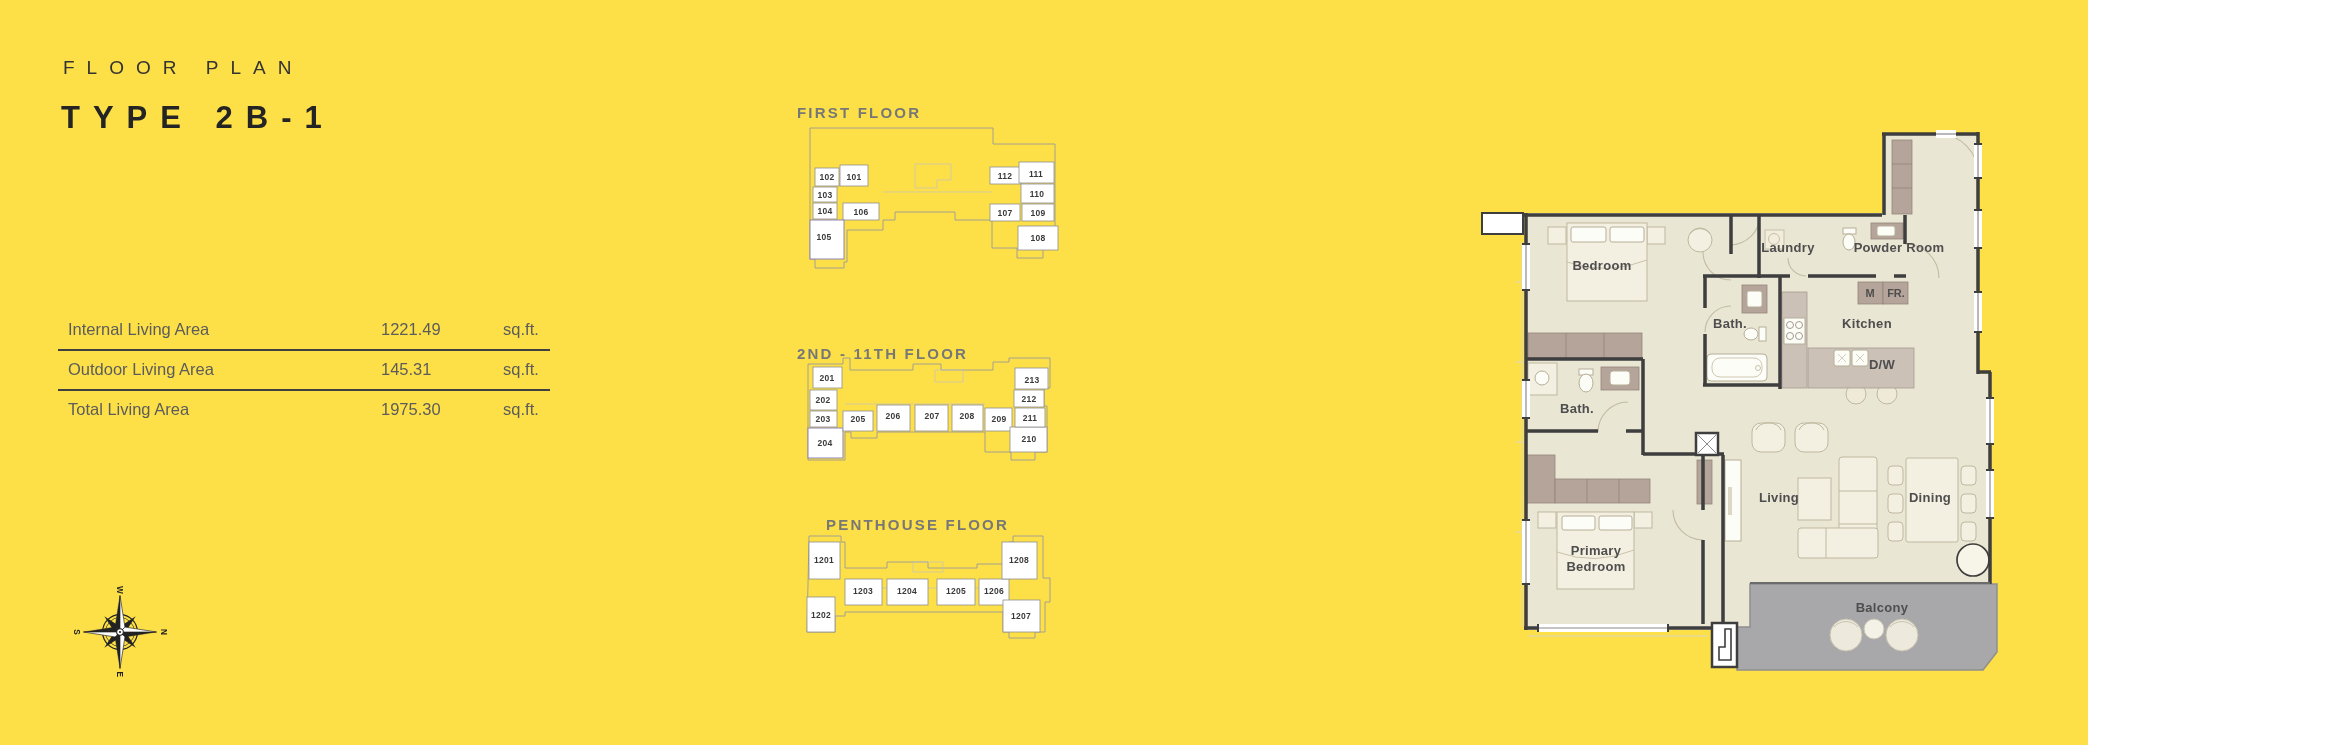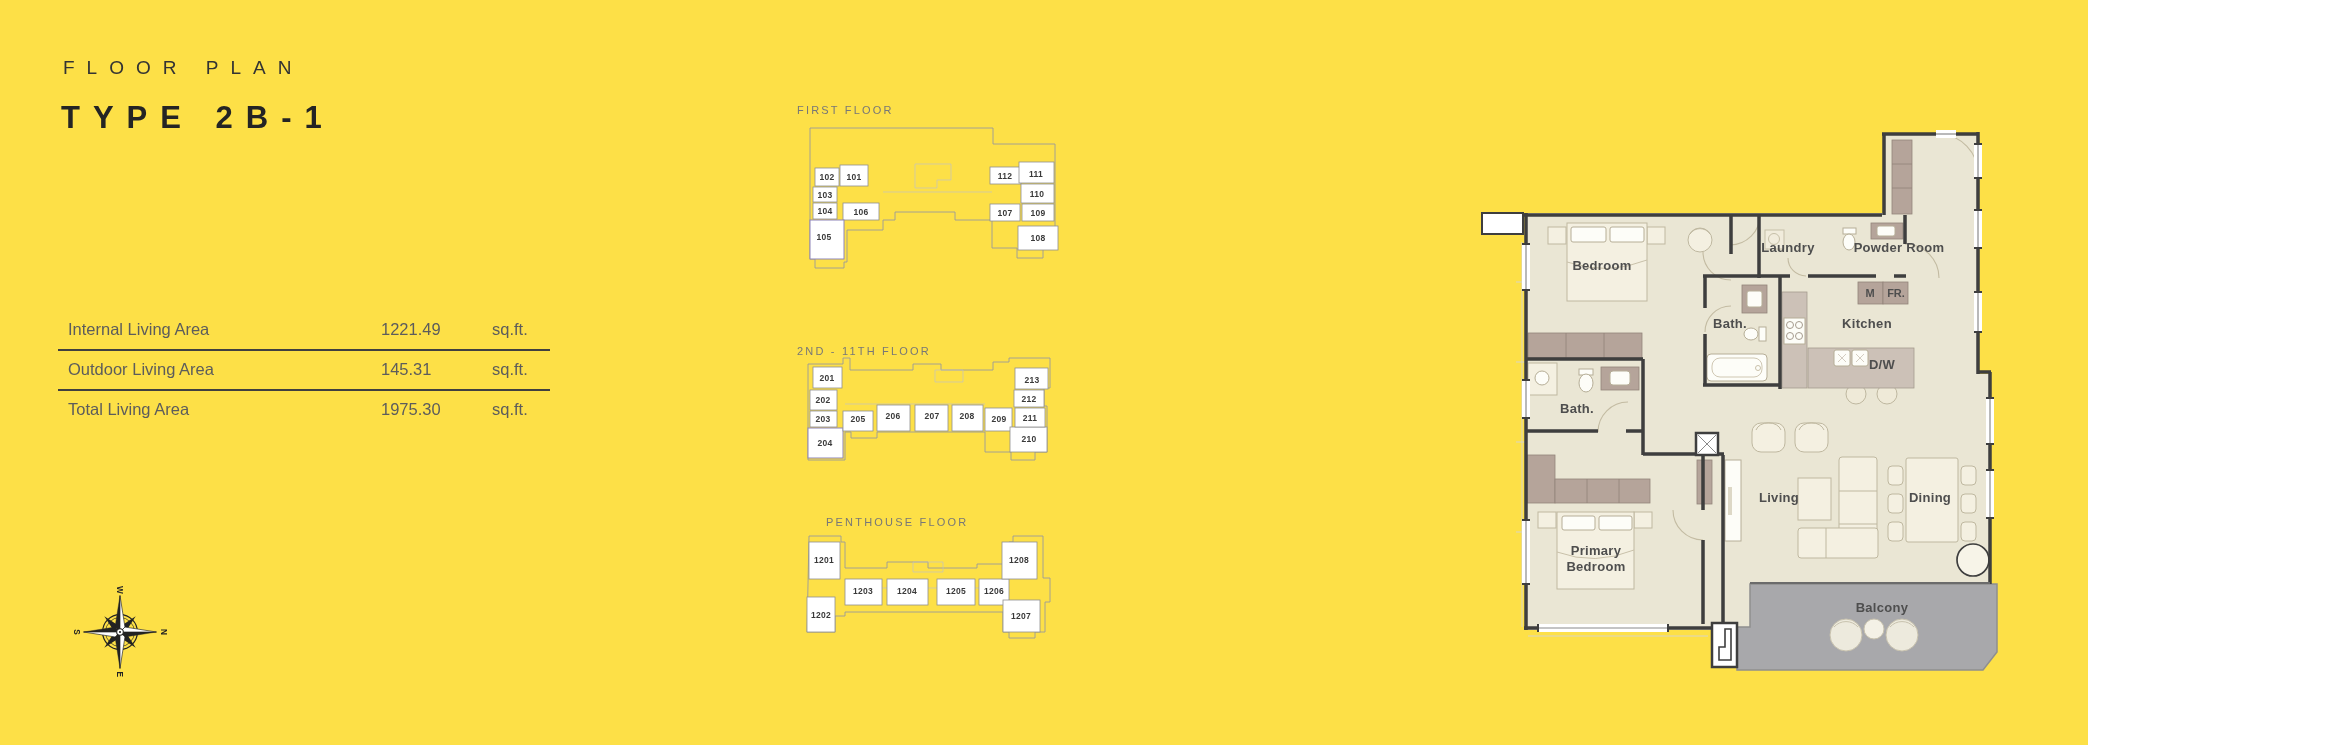--- a/index.html
+++ b/index.html
@@ -8,23 +8,23 @@
   .abs{position:absolute;}
   
   .eyebrow{font-size:19px;font-weight:400;letter-spacing:12px;color:#333;}
   .type-title{font-size:31px;font-weight:800;letter-spacing:13px;color:#242424;}
   
   .area-table{width:492px;color:#5c5c5c;font-size:16.5px;}
   .area-row{display:flex;align-items:center;padding:9px 0 10px 10px;}
   .area-row + .area-row{border-top:2px solid #404040;}
   .area-label{flex:1;}
   .area-value{width:95px;text-align:left;}
-  .area-unit{width:58px;text-align:left;padding-left:16px;}
+  .area-unit{width:58px;text-align:center;padding-left:16px;}
   
-  .kp-title{font-size:11px;letter-spacing:2.2px;color:#777;font-weight:400;}
+  .kp-title{font-size:15px;letter-spacing:2.2px;color:#777;font-weight:700;}
   .kp-outline{fill:none;stroke:#9a9a9a;stroke-width:0.9;}
   .kp-detail{fill:none;stroke:#c2c2c2;stroke-width:0.7;}
   .kp-unit{fill:#ffffff;stroke:#8f8f8f;stroke-width:0.8;}
   .kp-unit-hl{stroke:#8d84b8;stroke-width:1;}
   .kp-num{font-size:8.5px;font-weight:700;fill:#3a3a3a;letter-spacing:0.3px;}
   
   .wall{fill:none;stroke:#3e3e3e;stroke-width:3.5;stroke-linecap:butt;}
   .winline{stroke:#8a8a8a;stroke-width:1.2;}
   .wintick{stroke:#3e3e3e;stroke-width:2;}
   .furn{fill:#f4f0e1;stroke:#bfb8a0;stroke-width:1;}

